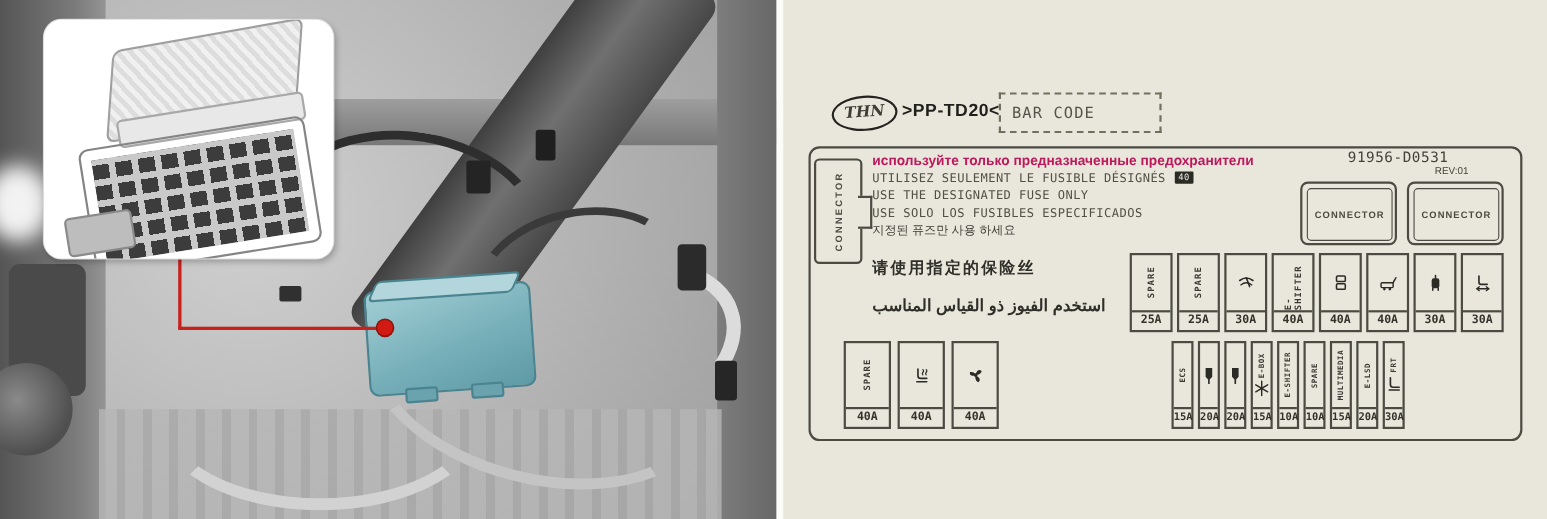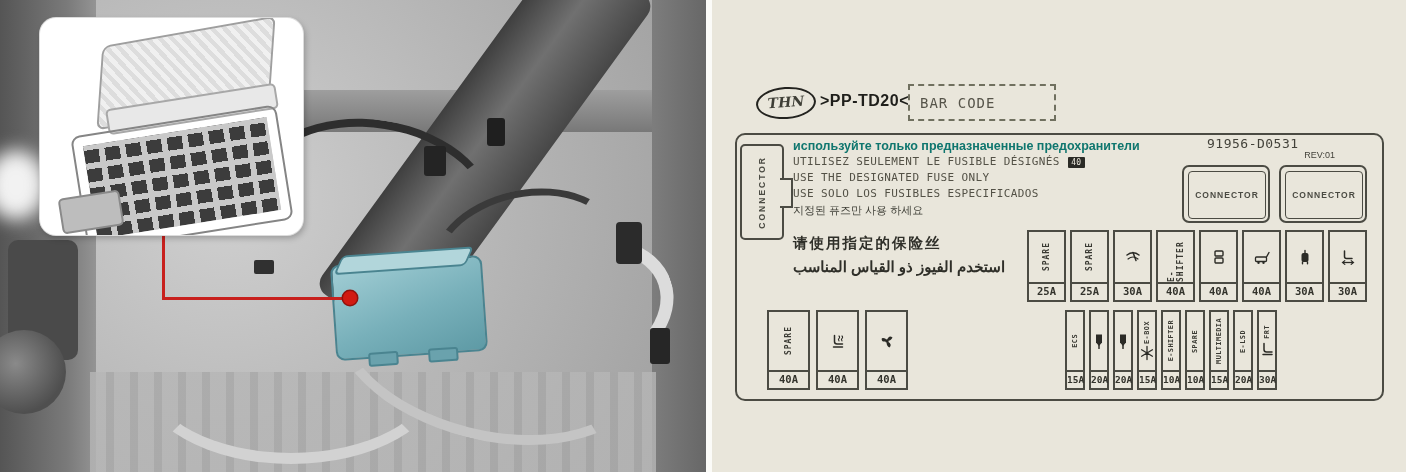--- a/index.html
+++ b/index.html
@@ -63,28 +63,28 @@
            display:flex;align-items:center;padding-left:10px;font-family:"DejaVu Sans Mono",monospace;font-size:14px;letter-spacing:1px;color:#56544a;}
 
   .lbox{position:absolute;left:23px;top:133px;width:645px;height:264px;border:2px solid #4b4b43;border-radius:10px;}
 
   .conn-left{position:absolute;left:3px;top:9px;width:40px;height:92px;border:2px solid #4b4b43;border-radius:5px;
              display:flex;align-items:center;justify-content:center;}
   .conn-left .vtxt{writing-mode:vertical-rl;transform:rotate(180deg);font-size:8.5px;font-weight:700;letter-spacing:2px;color:#4b4b43;}
   .conn-tab{position:absolute;right:-11px;top:32px;width:11px;height:26px;border:2px solid #4b4b43;border-left:none;background:#e9e6db;}
 
   .warns{position:absolute;left:56px;top:4px;width:410px;}
-  .w-ru{font-weight:700;font-size:12.5px;line-height:15px;color:#0f766e;}
+  .w-ru{font-weight:700;font-size:12.5px;line-height:15px;color:#be185d;}
   .w-lat{font-family:"DejaVu Sans Mono",monospace;font-size:11px;line-height:16px;letter-spacing:.4px;color:#535146;}
   .w-ko{font-size:11px;line-height:16px;color:#3e3e36;}
   .w-zh{font-weight:700;font-size:14.5px;letter-spacing:2px;margin-top:16px;color:#2f2f29;}
-  .w-ar{font-weight:700;font-size:15px;margin-top:5px;color:#2f2f29;}
+  .w-ar{font-weight:700;font-size:15px;margin-top:16px;color:#2f2f29;}
   .mini40{display:inline-block;width:17px;height:11px;background:#2b2b26;color:#e9e6db;font-size:8px;line-height:11px;text-align:center;margin-left:8px;border-radius:1px;vertical-align:middle;}
 
-  .pn{position:absolute;left:470px;top:1px;width:128px;text-align:left;font-family:"DejaVu Sans Mono",monospace;font-size:13px;letter-spacing:.5px;color:#43423a;}
+  .pn{position:absolute;left:470px;top:1px;width:128px;text-align:center;font-family:"DejaVu Sans Mono",monospace;font-size:13px;letter-spacing:.5px;color:#43423a;}
   .rev{position:absolute;left:470px;top:15px;width:128px;text-align:right;font-family:Liberation Sans, sans-serif;font-size:9px;color:#43423a;}
 
   .connbox{position:absolute;top:30px;width:88px;height:58px;border:2px solid #4b4b43;border-radius:7px;padding:4px;box-sizing:border-box;}
   .connbox .inner{width:100%;height:100%;border:1.5px solid #4b4b43;border-radius:4px;display:flex;align-items:center;justify-content:center;
                   font-size:8.5px;font-weight:700;letter-spacing:1px;color:#4b4b43;}
   .cb1{left:445px;} .cb2{left:542px;}
 
   .frow{position:absolute;display:flex;}
   .row1{left:290px;top:95px;gap:4px;}
   .row2l{left:30px;top:175px;gap:6px;}

